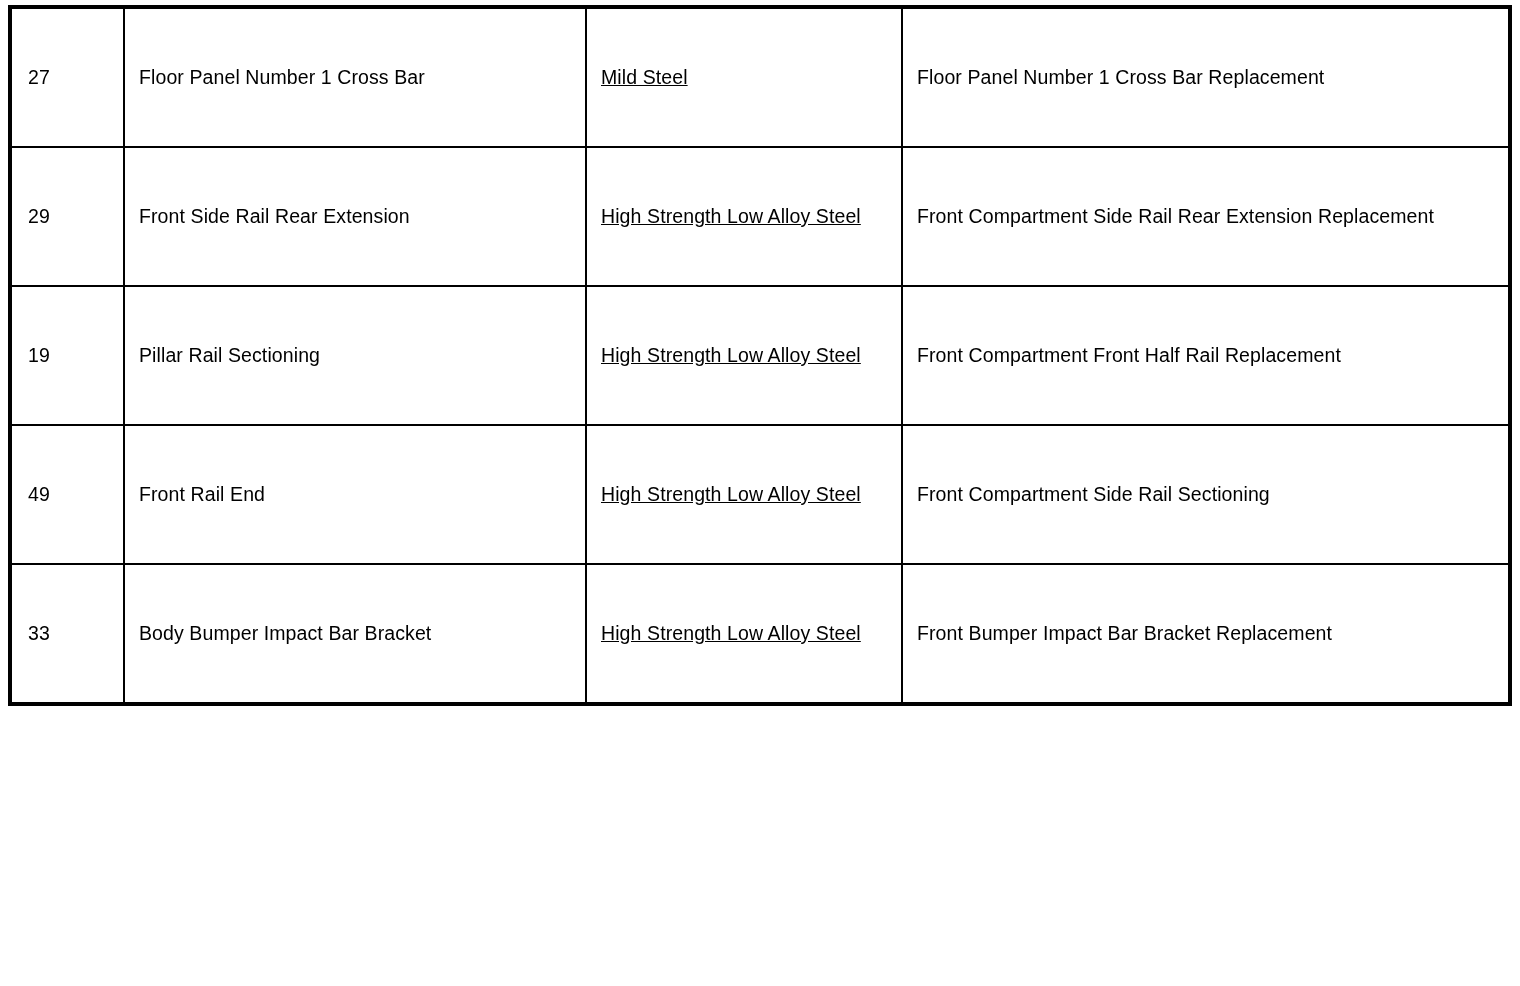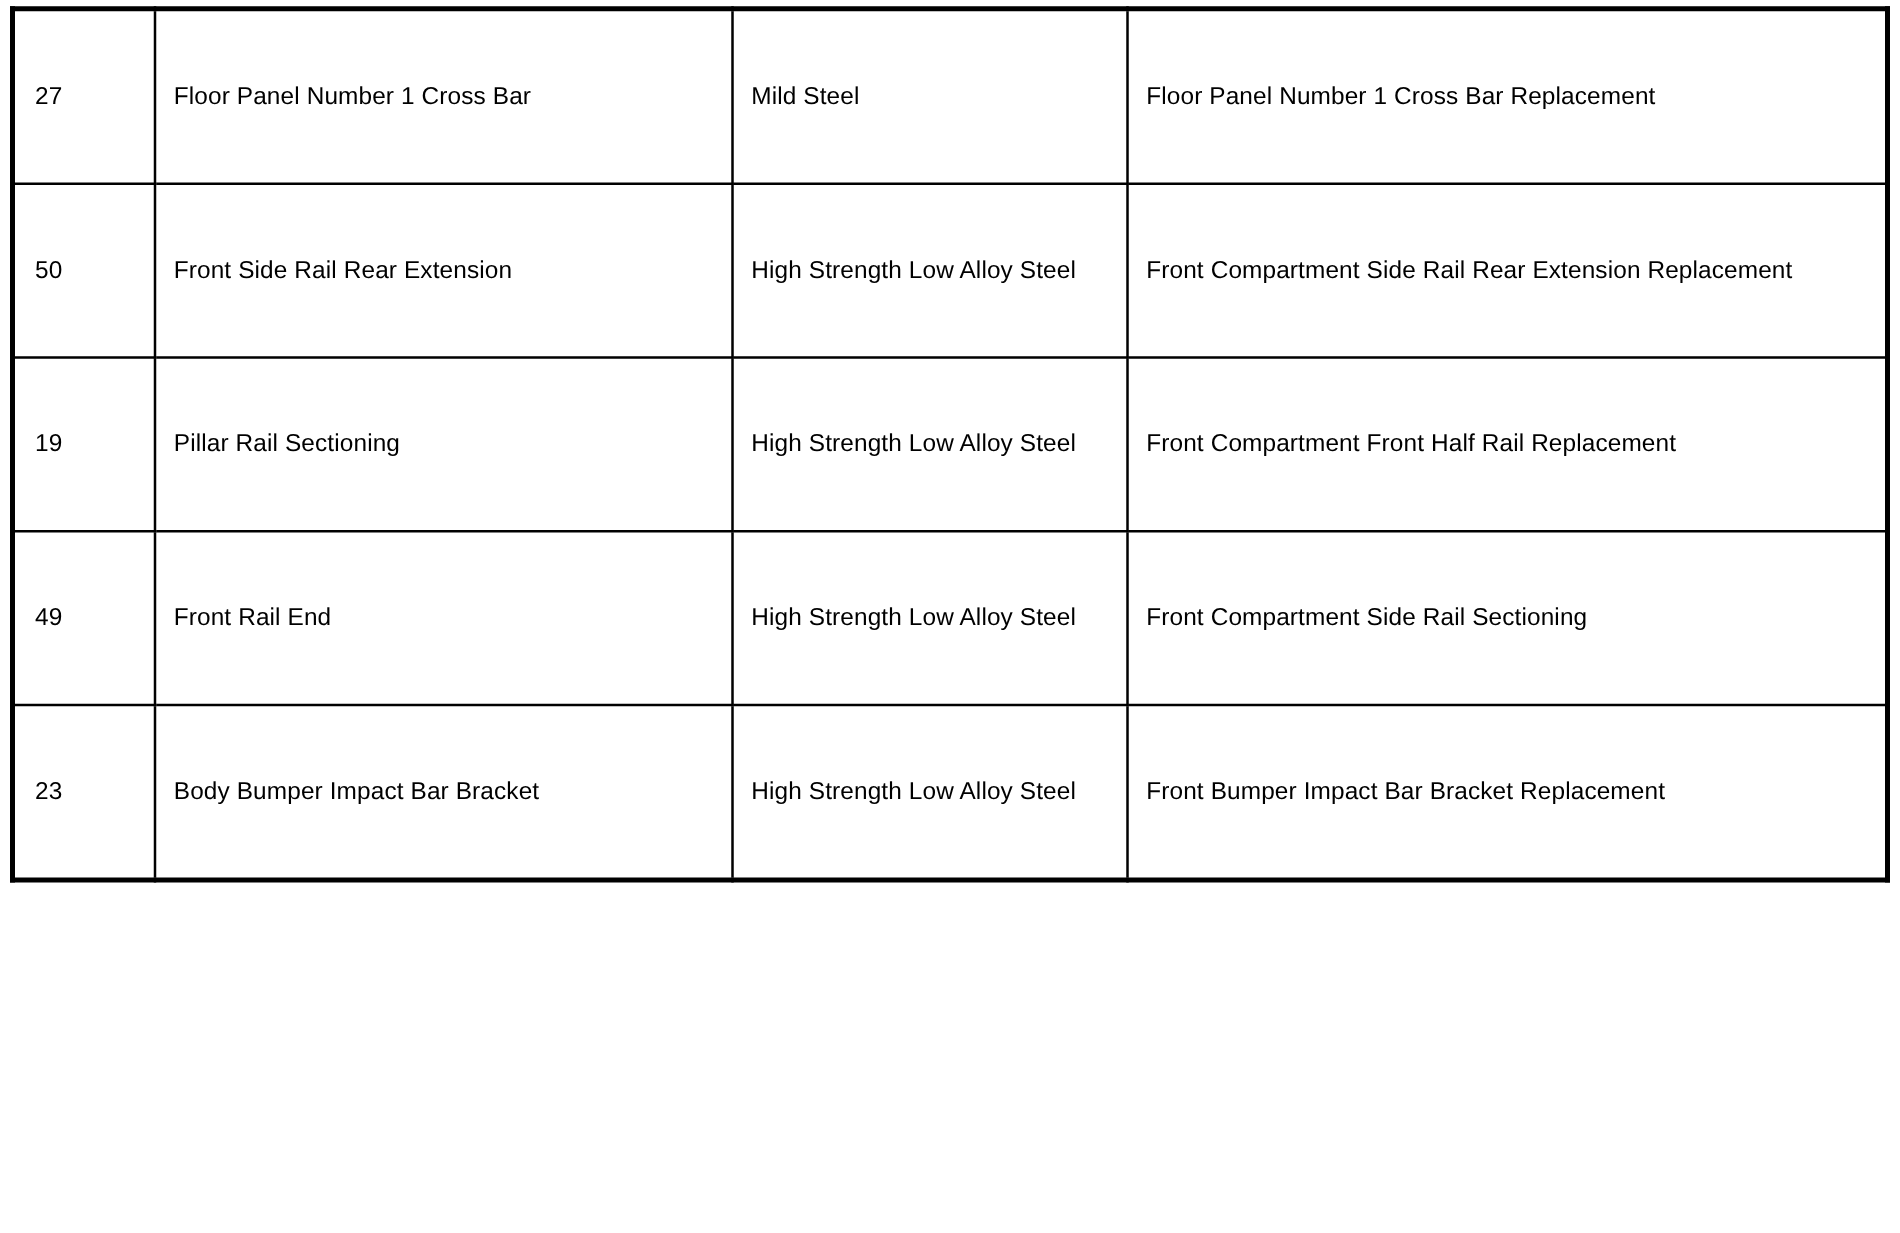--- a/index.html
+++ b/index.html
@@ -47,20 +47,21 @@
   .col-proc { width: auto; }
 
   .cell-num .cell-inner {
     padding-left: 16px;
   }
   .cell-part .cell-inner,
   .cell-proc .cell-inner {
   }
   .cell-mat .cell-inner {
     padding-left: 14px;
+    text-decoration: underline;
   }
   
   td.cell-mat { vertical-align: middle; }
 </style>
 </head>
 <body>
 
 <div class="page">
   <table class="parts-table">
     <colgroup>
@@ -79,21 +80,21 @@
         </td>
         <td class="cell-mat">
           <div class="cell-inner">Mild Steel</div>
         </td>
         <td class="cell-proc">
           <div class="cell-inner">Floor Panel Number 1 Cross Bar Replacement</div>
         </td>
       </tr>
       <tr>
         <td class="cell-num">
-          <div class="cell-inner">50</div>
+          <div class="cell-inner">29</div>
         </td>
         <td class="cell-part">
           <div class="cell-inner">Front Side Rail Rear Extension</div>
         </td>
         <td class="cell-mat">
           <div class="cell-inner">High Strength Low Alloy Steel</div>
         </td>
         <td class="cell-proc">
           <div class="cell-inner">Front Compartment Side Rail Rear Extension Replacement</div>
         </td>
@@ -121,21 +122,21 @@
         </td>
         <td class="cell-mat">
           <div class="cell-inner">High Strength Low Alloy Steel</div>
         </td>
         <td class="cell-proc">
           <div class="cell-inner">Front Compartment Side Rail Sectioning</div>
         </td>
       </tr>
       <tr>
         <td class="cell-num">
-          <div class="cell-inner">23</div>
+          <div class="cell-inner">33</div>
         </td>
         <td class="cell-part">
           <div class="cell-inner">Body Bumper Impact Bar Bracket</div>
         </td>
         <td class="cell-mat">
           <div class="cell-inner">High Strength Low Alloy Steel</div>
         </td>
         <td class="cell-proc">
           <div class="cell-inner">Front Bumper Impact Bar Bracket Replacement</div>
         </td>

